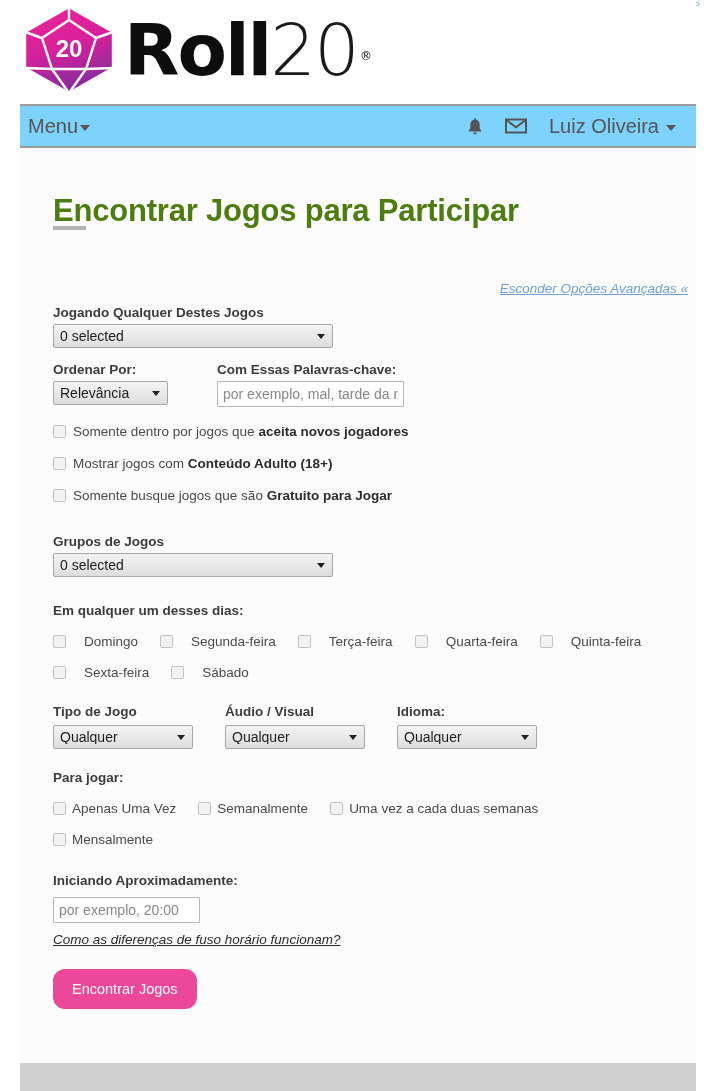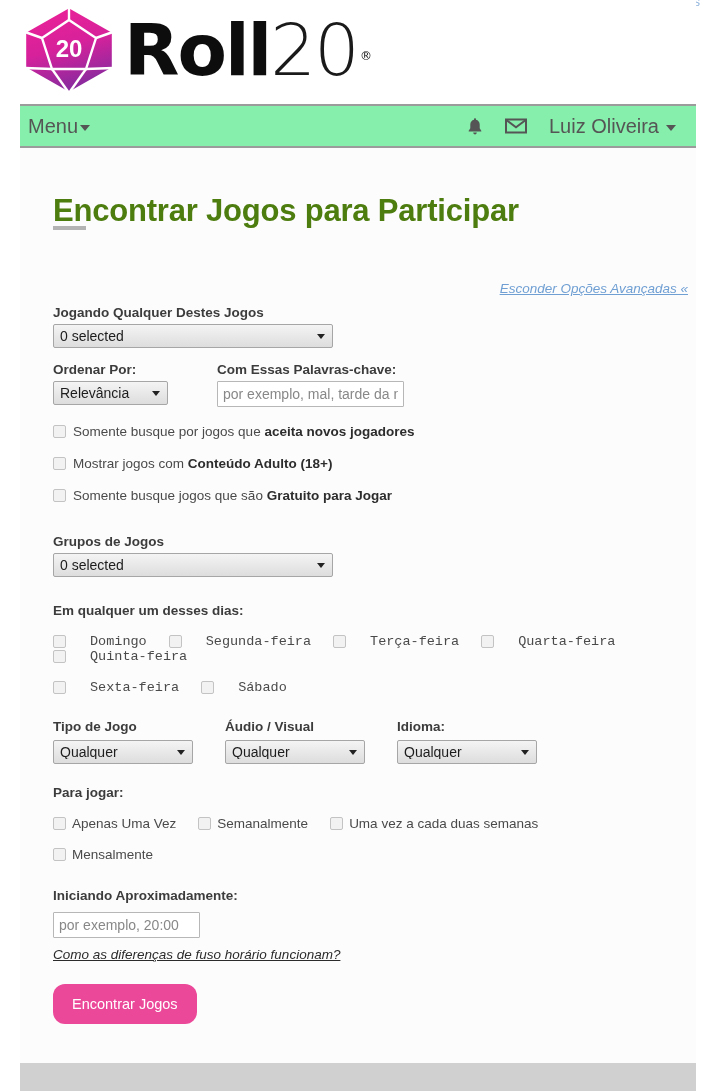--- a/index.html
+++ b/index.html
@@ -85,21 +85,21 @@
   
   .navbar {
     position: absolute;
     top: 104px;
     left: 20px;
     width: 676px;
     height: 44px;
     border-top: 2px solid #9b9b9b;
     border-bottom: 2px solid #9b9b9b;
     box-sizing: border-box;
-    background: #86efac;
+    background: #7dd3fc;
   }
   .nav-inner {
     position: relative;
     height: 100%;
     display: flex;
     align-items: center;
     padding: 0 20px 0 8px;
     box-sizing: border-box;
   }
   .nav-menu {
@@ -272,21 +272,21 @@
     margin-top: 16px;
     font-size: 13.5px;
     color: #4a4a4a;
     flex-wrap: wrap;
   }
   .day-item {
     display: flex;
     align-items: center;
     margin-right: 22px;
   }
-  .day-item .cb-text { margin-left: 24px; font-family: Liberation Mono, monospace; }
+  .day-item .cb-text { margin-left: 18px; }
 
   .triple-row {
     display: flex;
     margin-top: 24px;
   }
   .triple-col { width: 172px; }
   .triple-col .fld-label { margin-bottom: 6px; }
 
   .para-jogar-head { margin-top: 21px; }
   .freq-row {
@@ -447,21 +447,21 @@
       </div>
       <div class="col-keywords">
         <div class="fld-label">Com Essas Palavras-chave:</div>
         <input class="txt w-keywords" type="text" placeholder="por exemplo, mal, tarde da noite" style="">
       </div>
     </div>
 
     
     <label class="cb-line">
       <input type="checkbox" class="box" style="">
-      <span class="cb-text"><span>Somente busque por jogos que </span><b>aceita novos jogadores</b></span>
+      <span class="cb-text"><span>Somente dentro por jogos que </span><b>aceita novos jogadores</b></span>
     </label>
 
     <label class="cb-line">
       <input type="checkbox" class="box" style="">
       <span class="cb-text"><span>Mostrar jogos com </span><b>Conteúdo Adulto (18+)</b></span>
     </label>
 
     <label class="cb-line">
       <input type="checkbox" class="box" style="">
       <span class="cb-text"><span>Somente busque jogos que são </span><b>Gratuito para Jogar</b></span>

